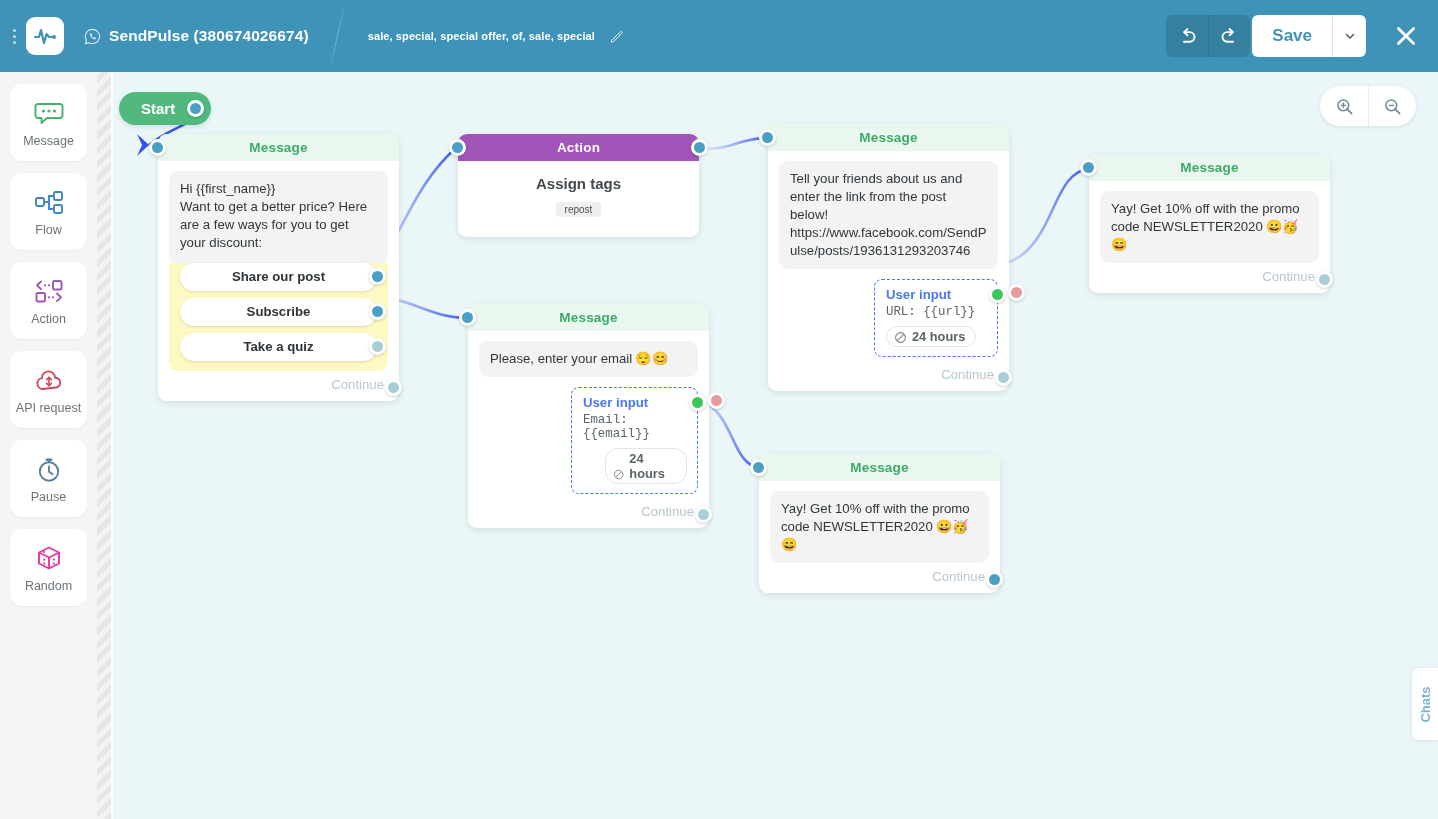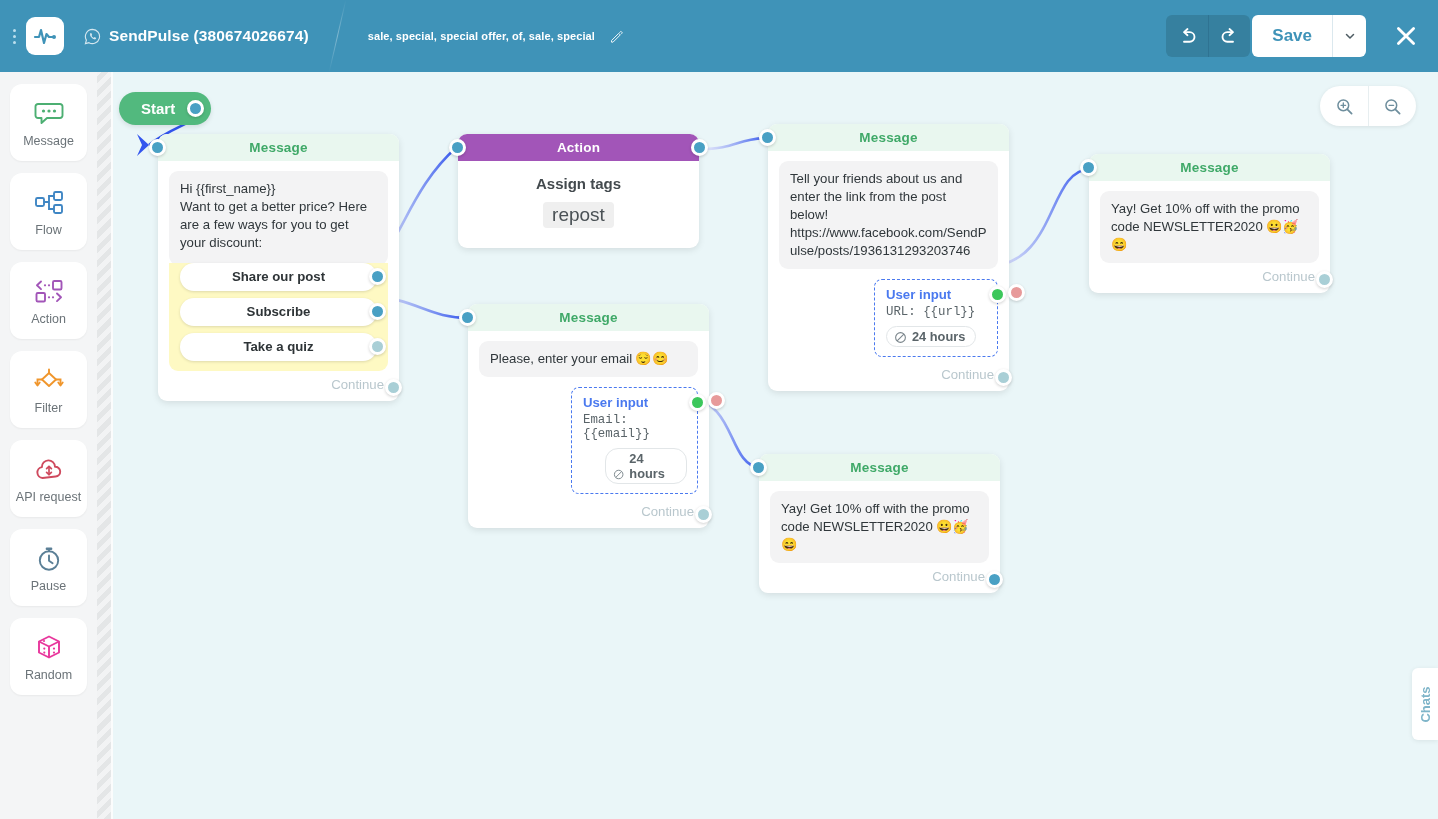--- a/index.html
+++ b/index.html
@@ -205,21 +205,21 @@
     margin-top: 7px; display: inline-flex; align-items: flex-end; gap: 5px;
     border: 1.3px solid #e2e6e8; border-radius: 13px;
     padding: 2px 10px 2px 7px;
     font-size: 12.8px; font-weight: bold; color: #5a6469;
   }
   .act-body { padding: 14px 10px 20px 10px; text-align: center; }
   .act-title { font-size: 15px; font-weight: bold; color: #434a4e; }
   .act-tag {
     display: inline-block; margin-top: 10px;
     background: #efefef; border-radius: 4px;
-    padding: 2px 9px; font-size: 19px; color: #4a5155;
+    padding: 2px 9px; font-size: 10px; color: #4a5155;
   }
   .abs { position: absolute; }
 </style>
 </head>
 <body>
 
 <div class="header">
   <div class="dots-menu">
     <i></i>
       <i></i>
@@ -324,31 +324,20 @@
         <circle cx="11" cy="6.3" r="1.1" fill="#a255b8"></circle>
           <circle cx="15" cy="6.3" r="1.1" fill="#a255b8"></circle>
         <polyline points="23,14.5 27,18.3 23,22.1" fill="none" stroke="#a255b8" stroke-width="1.9" stroke-linecap="round" stroke-linejoin="round"></polyline>
         <circle cx="15" cy="18.3" r="1.1" fill="#a255b8"></circle>
           <circle cx="19" cy="18.3" r="1.1" fill="#a255b8"></circle>
       </svg>
     </span>
     <span class="lbl">Action</span>
   </div>
 
-  <div class="side-item">
-    <span class="side-icon">
-      <svg width="32" height="26" viewBox="0 0 32 26">
-        <path d="M16 5l7 6.5-7 6.5-7-6.5z" fill="none" stroke="#f0962c" stroke-width="1.9" stroke-linejoin="round"></path>
-        <path d="M16 1.5V5M9 11.5H4.5v5M23 11.5h4.5v5" fill="none" stroke="#f0962c" stroke-width="1.9" stroke-linecap="round"></path>
-        <polyline points="2.3,14.5 4.5,17.5 6.7,14.5" fill="none" stroke="#f0962c" stroke-width="1.9" stroke-linecap="round" stroke-linejoin="round"></polyline>
-        <polyline points="25.3,14.5 27.5,17.5 29.7,14.5" fill="none" stroke="#f0962c" stroke-width="1.9" stroke-linecap="round" stroke-linejoin="round"></polyline>
-      </svg>
-    </span>
-    <span class="lbl">Filter</span>
-  </div>
 
   <div class="side-item">
     <span class="side-icon">
       <svg width="30" height="26" viewBox="0 0 30 26">
         <path d="M8.5 21a5.5 5.5 0 0 1-.6-10.9A6.5 6.5 0 0 1 21 9.7a4.9 4.9 0 0 1 .6 9.8z" fill="none" stroke="#cf4a5e" stroke-width="1.9" stroke-linejoin="round"></path>
         <path d="M15 9.5v8" fill="none" stroke="#cf4a5e" stroke-width="1.7" stroke-linecap="round"></path>
         <polyline points="12.6,11.6 15,9.3 17.4,11.6" fill="none" stroke="#cf4a5e" stroke-width="1.7" stroke-linecap="round" stroke-linejoin="round"></polyline>
         <polyline points="12.6,15.4 15,17.7 17.4,15.4" fill="none" stroke="#cf4a5e" stroke-width="1.7" stroke-linecap="round" stroke-linejoin="round"></polyline>
       </svg>
     </span>

